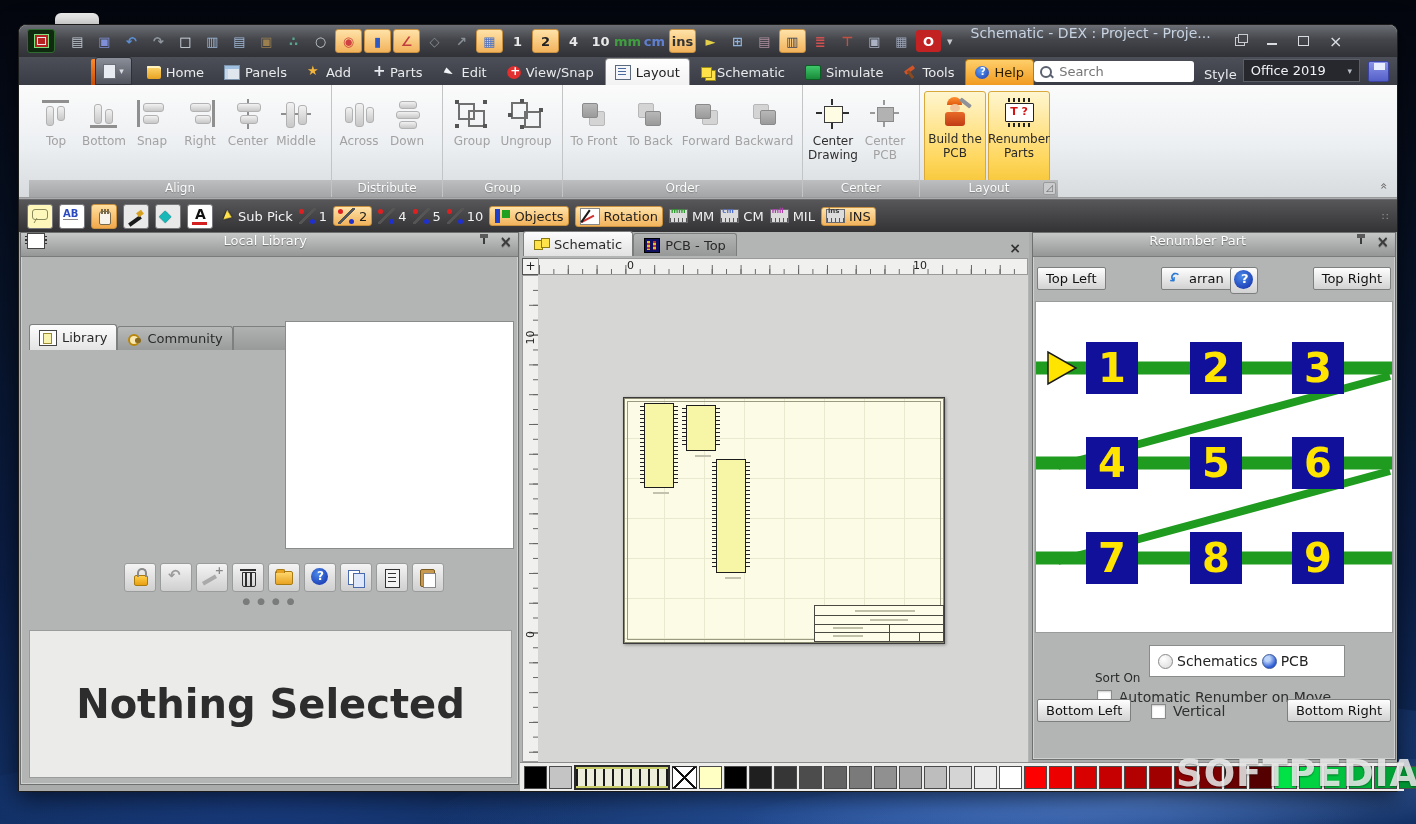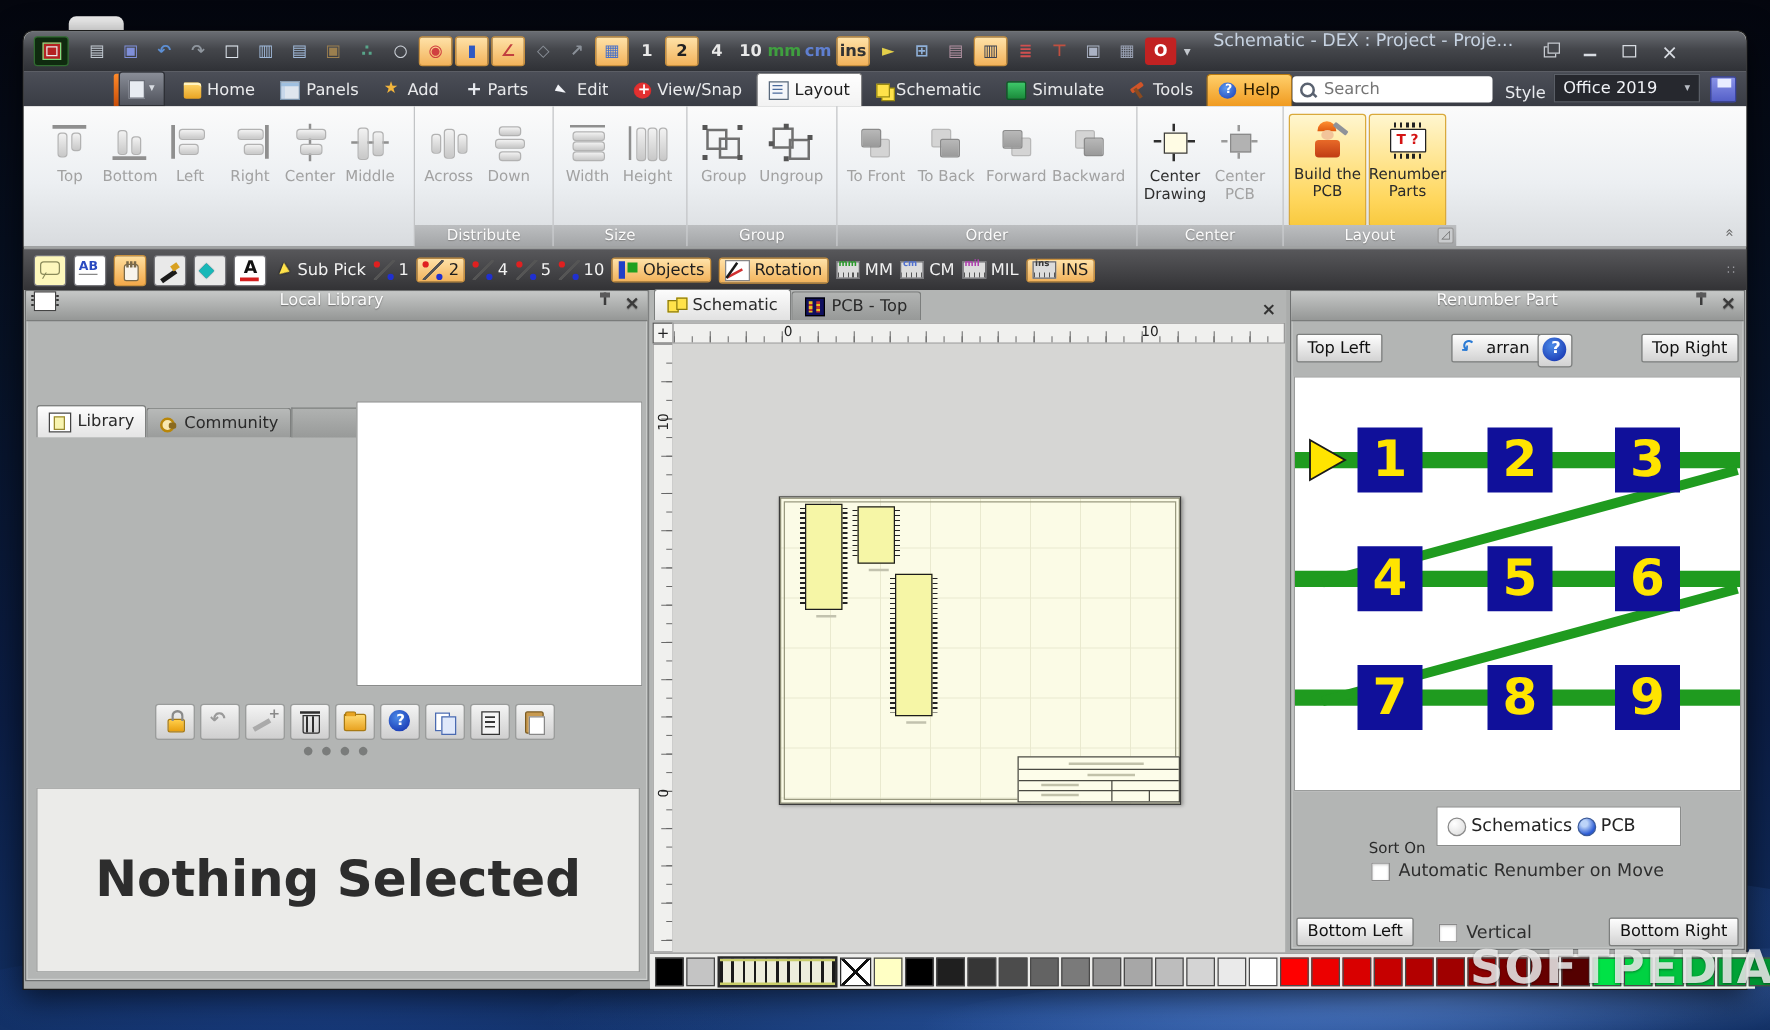--- a/index.html
+++ b/index.html
@@ -343,21 +343,21 @@
   .numsq{position:absolute;width:52px;height:52px;background:#10109a;color:#ffe400;display:flex;align-items:center;justify-content:center;
     font-size:40px;font-weight:bold;}
   .sortrow{position:absolute;left:0;top:412px;right:0;height:30px;display:flex;align-items:center;}
   .sortlbl{position:absolute;left:62px;top:6px;font-size:12px;color:#2a2a2a;margin-top:20px;}
   .sortbox{position:absolute;left:116px;top:0px;width:178px;height:30px;background:#fff;border:1px solid #8a8c8b;
     display:flex;align-items:center;gap:4px;padding:0 8px;font-size:14px;color:#222;}
   .radio{width:13px;height:13px;border-radius:50%;border:1px solid #8a8a8a;background:radial-gradient(circle at 35% 30%,#fff,#d8d8d8);flex:0 0 auto;}
   .radio.sel{background:radial-gradient(circle at 35% 30%,#bcd4f8 20%,#2a5ad4 70%);border-color:#3a5a9a;}
   .autorow{position:absolute;left:0;top:456px;right:0;display:flex;align-items:center;justify-content:center;gap:7px;font-size:14px;color:#2e2e2e;}
   .chk{width:13px;height:13px;background:#fff;border:1px solid #8a8a8a;box-shadow:inset 0 1px 2px #ccc;flex:0 0 auto;}
-  .botrow{position:absolute;left:0;top:501px;right:0;height:28px;}
+  .botrow{position:absolute;left:0;top:466px;right:0;height:28px;}
   .botrow .gbtn{position:absolute;}
   .vertwrap{position:absolute;left:118px;top:4px;display:flex;align-items:center;gap:7px;font-size:14px;color:#2e2e2e;}
   
   .strip{position:absolute;left:520px;top:762px;width:876px;height:28px;background:#ededeb;border-top:1px solid #8a8a8a;
     display:flex;align-items:center;padding:0 4px;gap:2px;}
   .sw{width:21px;height:21px;border:1px solid #4a4a4a;flex:0 0 auto;}
   .sw-striped{width:92px;height:21px;border:2px solid #2a2a2a;flex:0 0 auto;
     background:repeating-linear-gradient(90deg,#1a1a1a 0 2px,#ededdc 2px 9px);box-shadow:inset 0 2px 0 #cace6a, inset 0 -2px 0 #cace6a;}
   .sw-none{width:23px;height:21px;background:#fff;border:1px solid #2a2a2a;flex:0 0 auto;
     background-image:linear-gradient(45deg,transparent 46%,#111 46%,#111 54%,transparent 54%),
@@ -571,21 +571,21 @@
               <i></i>
             </span>
             <span class="rlabel">Bottom</span>
           </div>
         <div class="rbtn">
             <span class="ric i-alleft">
               <b></b>
               <i></i>
               <i></i>
             </span>
-            <span class="rlabel">Left</span>
+            <span class="rlabel">Snap</span>
           </div>
         <div class="rbtn">
             <span class="ric i-alright">
               <b></b>
               <i></i>
               <i></i>
             </span>
             <span class="rlabel">Right</span>
           </div>
         <div class="rbtn">
@@ -597,60 +597,40 @@
             <span class="rlabel">Center</span>
           </div>
         <div class="rbtn">
             <span class="ric i-almid">
               <b></b>
               <i></i>
               <i></i>
             </span>
             <span class="rlabel">Middle</span>
           </div>
+        <div class="rcaption">Align</div>
       </div>
       <div class="rgroup" style="width:104px">
         <div class="rbtn">
             <span class="ric i-across">
               <i></i>
               <i></i>
               <i></i>
             </span>
             <span class="rlabel">Across</span>
           </div>
         <div class="rbtn">
             <span class="ric i-down">
               <i></i>
               <i></i>
               <i></i>
             </span>
             <span class="rlabel">Down</span>
           </div>
         <div class="rcaption">Distribute</div>
-      </div>
-      <div class="rgroup" style="width:100px">
-        <div class="rbtn">
-            <span class="ric i-width">
-              <b></b>
-              <i></i>
-              <i></i>
-              <i></i>
-            </span>
-            <span class="rlabel">Width</span>
-          </div>
-        <div class="rbtn">
-            <span class="ric i-height">
-              <b></b>
-              <i></i>
-              <i></i>
-              <i></i>
-            </span>
-            <span class="rlabel">Height</span>
-          </div>
-        <div class="rcaption">Size</div>
       </div>
       <div class="rgroup" style="width:113px">
         <div class="rbtn" style="width:52px">
             <span class="ric i-grp">
               <i></i>
               <i></i>
               <b></b>
               <b></b>
               <b></b>
               <b></b>

